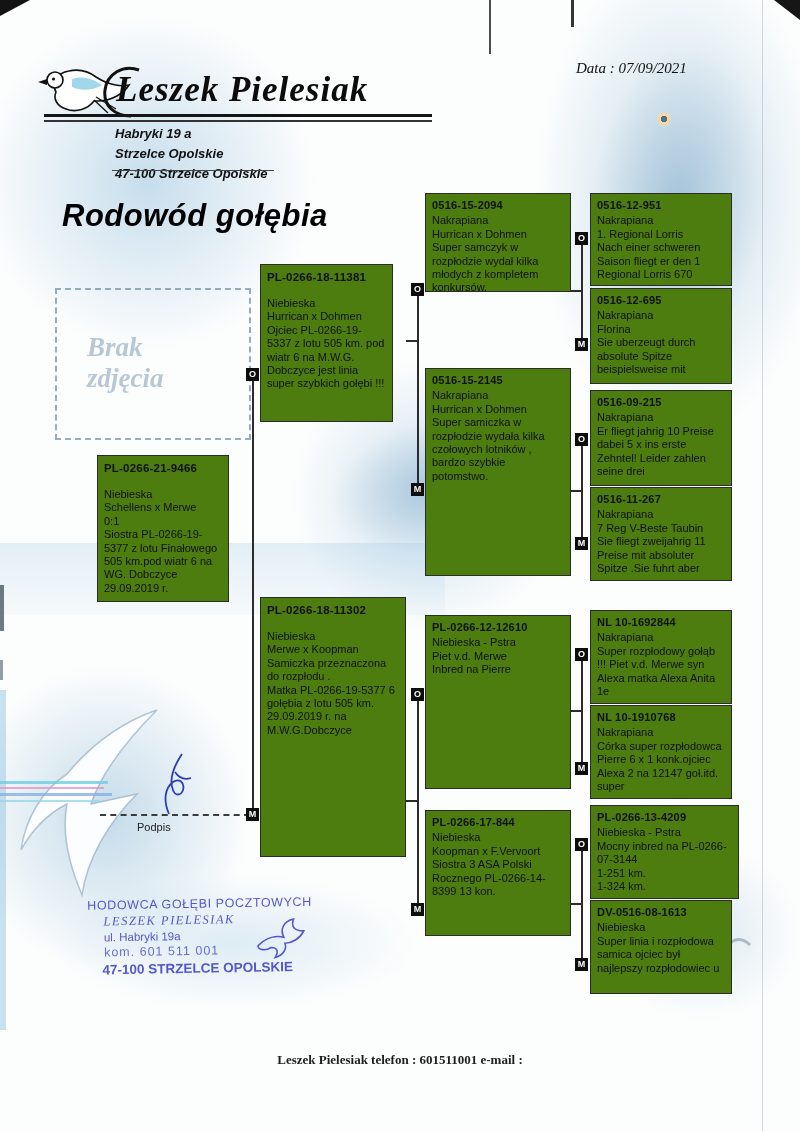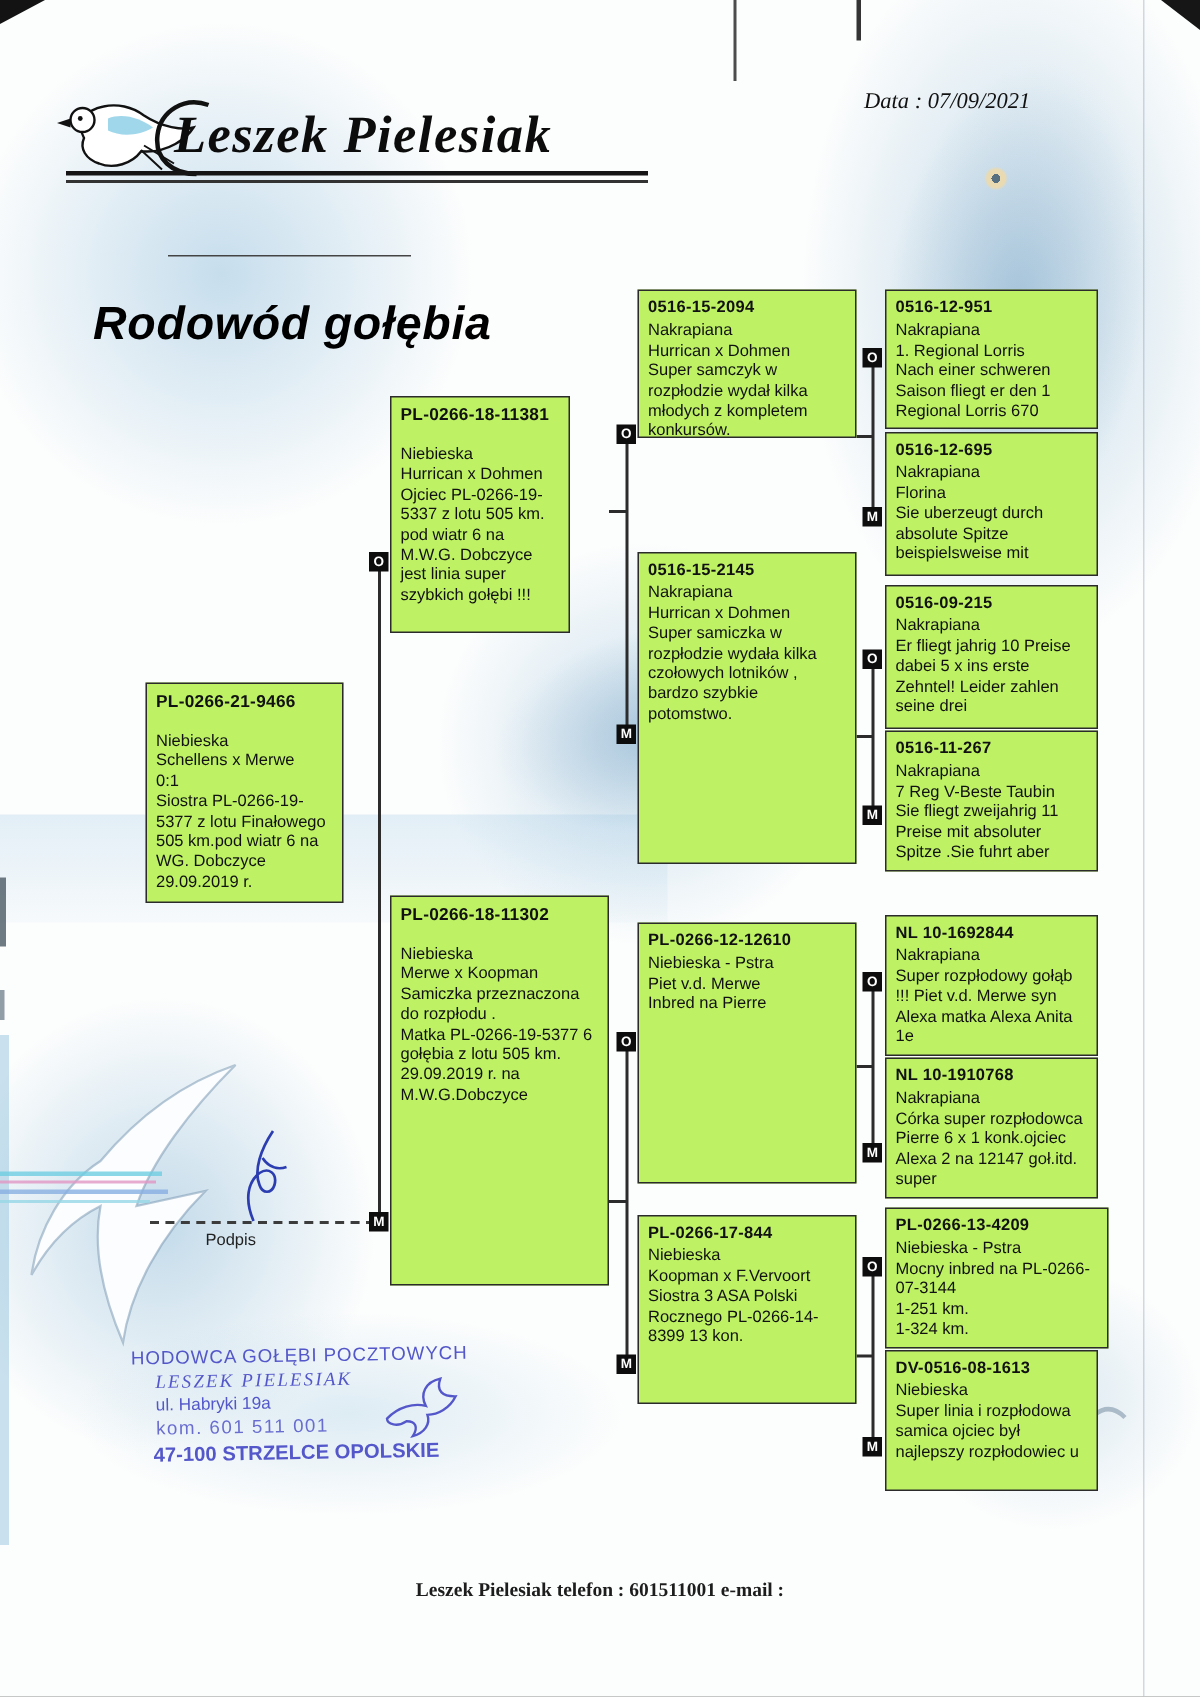--- a/index.html
+++ b/index.html
@@ -4,21 +4,21 @@
 <style>
   *{margin:0;padding:0;box-sizing:border-box}
   html,body{background:#9b9b9b}
   .page{position:relative;width:800px;height:1131px;margin:0 auto;background:#fcfdfd;
         overflow:hidden;font-family:"Liberation Sans",sans-serif;color:#111}
   .page>*{position:absolute}
   .blob{border-radius:50%;z-index:0;pointer-events:none}
   .art{z-index:1;pointer-events:none}
   .sil{z-index:0;pointer-events:none}
   .cline{z-index:2;background:#2c2c2c}
-  .pbox{z-index:3;background:#bef264;border:1px solid #2b2b2b;padding:5px 6px;
+  .pbox{z-index:3;background:#4d7c0f;border:1px solid #2b2b2b;padding:5px 6px;
         font-size:11px;line-height:1.22;overflow:hidden}
   .ring{font-weight:bold;font-size:11px;letter-spacing:.2px;margin-bottom:2px}
   .gen12 .ring{margin-bottom:13px;font-size:11.5px}
   .btext{white-space:pre-line}
   .marker{z-index:4;width:13px;height:13px;background:#0d0d0d;color:#fff;font-size:9px;
           font-weight:bold;line-height:13px;text-align:center}
   .brand{z-index:3;font-family:"Liberation Serif",serif;font-style:italic;font-weight:bold;
          font-size:35px;letter-spacing:1px;color:#0c0c0c}
   .date{z-index:3;font-family:"Liberation Serif",serif;font-style:italic;font-size:15px}
   .addr{z-index:3;font-size:13px;font-weight:bold;font-style:italic;line-height:1.55}
@@ -83,24 +83,33 @@
     <circle cx="17.5" cy="23" r="1.6" fill="#111"></circle>
     <path d="M36 23 C46 19 58 23 66 29 C56 35 44 35 36 31 Z" fill="#8fd0e6" opacity=".85"></path>
     <path d="M60 41 L80 53 M58 44 L72 57" stroke="#111" stroke-width="1.3" fill="none"></path>
   </svg>
   <svg class="art" style="left:97px;top:64px;z-index:3" width="48" height="56" viewBox="0 0 48 56">
     <path d="M42 6 C26 0 10 10 8 26 C6 42 18 52 34 52" fill="none" stroke="#111" stroke-width="3"></path>
   </svg>
   <div class="brand" style="left:116px;top:70px">Leszek  Pielesiak</div>
   <div class="art" style="left:44px;top:114px;width:388px;height:3px;background:#151515;z-index:3"></div>
   <div class="art" style="left:44px;top:120px;width:388px;height:1.5px;background:#333;z-index:3"></div>
+  <div class="addr" style="left:115px;top:124px">
+    <div>Habryki 19 a</div>
+    <div>Strzelce  Opolskie</div>
+    <div>47-100 Strzelce Opolskie</div>
+  </div>
   <div class="art" style="left:112px;top:170px;width:162px;height:1.2px;background:#444;z-index:3"></div>
 
   <div class="title" style="left:62px;top:198px">Rodowód gołębia</div>
 
+  <div class="photo" style="left:55px;top:288px;width:196px;height:152px">
+    <div class="ph">Brak
+zdjęcia</div>
+  </div>
 
   <div class="cline" style="left:252px;top:374px;width:1.5px;height:446px"></div>
   <div class="cline" style="left:417px;top:289px;width:1.5px;height:201px"></div>
   <div class="cline" style="left:406px;top:340px;width:12px;height:1.5px"></div>
   <div class="cline" style="left:417px;top:694px;width:1.5px;height:215px"></div>
   <div class="cline" style="left:406px;top:800px;width:12px;height:1.5px"></div>
   <div class="cline" style="left:581px;top:238px;width:1.5px;height:106px"></div>
   <div class="cline" style="left:571px;top:290px;width:11px;height:1.5px"></div>
   <div class="cline" style="left:581px;top:439px;width:1.5px;height:104px"></div>
   <div class="cline" style="left:571px;top:490px;width:11px;height:1.5px"></div>
@@ -110,21 +119,21 @@
   <div class="cline" style="left:571px;top:903px;width:11px;height:1.5px"></div>
 
   <div class="pbox gen12" style="left:97px;top:455px;width:132px;height:147px">
     <div class="ring">PL-0266-21-9466</div>
     <div class="btext">Niebieska
 Schellens x Merwe
 0:1
 Siostra PL-0266-19-5377 z lotu Finałowego 505 km.pod wiatr 6 na WG. Dobczyce
 29.09.2019 r.</div>
   </div>
-  <div class="pbox gen12" style="left:260px;top:264px;width:120px;height:158px">
+  <div class="pbox gen12" style="left:260px;top:264px;width:133px;height:158px">
     <div class="ring">PL-0266-18-11381</div>
     <div class="btext">Niebieska
 Hurrican x Dohmen
 Ojciec PL-0266-19-5337 z lotu 505 km. pod wiatr 6 na M.W.G. Dobczyce jest linia super szybkich gołębi !!!</div>
   </div>
   <div class="pbox gen12" style="left:260px;top:597px;width:146px;height:260px">
     <div class="ring">PL-0266-18-11302</div>
     <div class="btext">Niebieska
 Merwe x Koopman
 Samiczka przeznaczona do rozpłodu .

